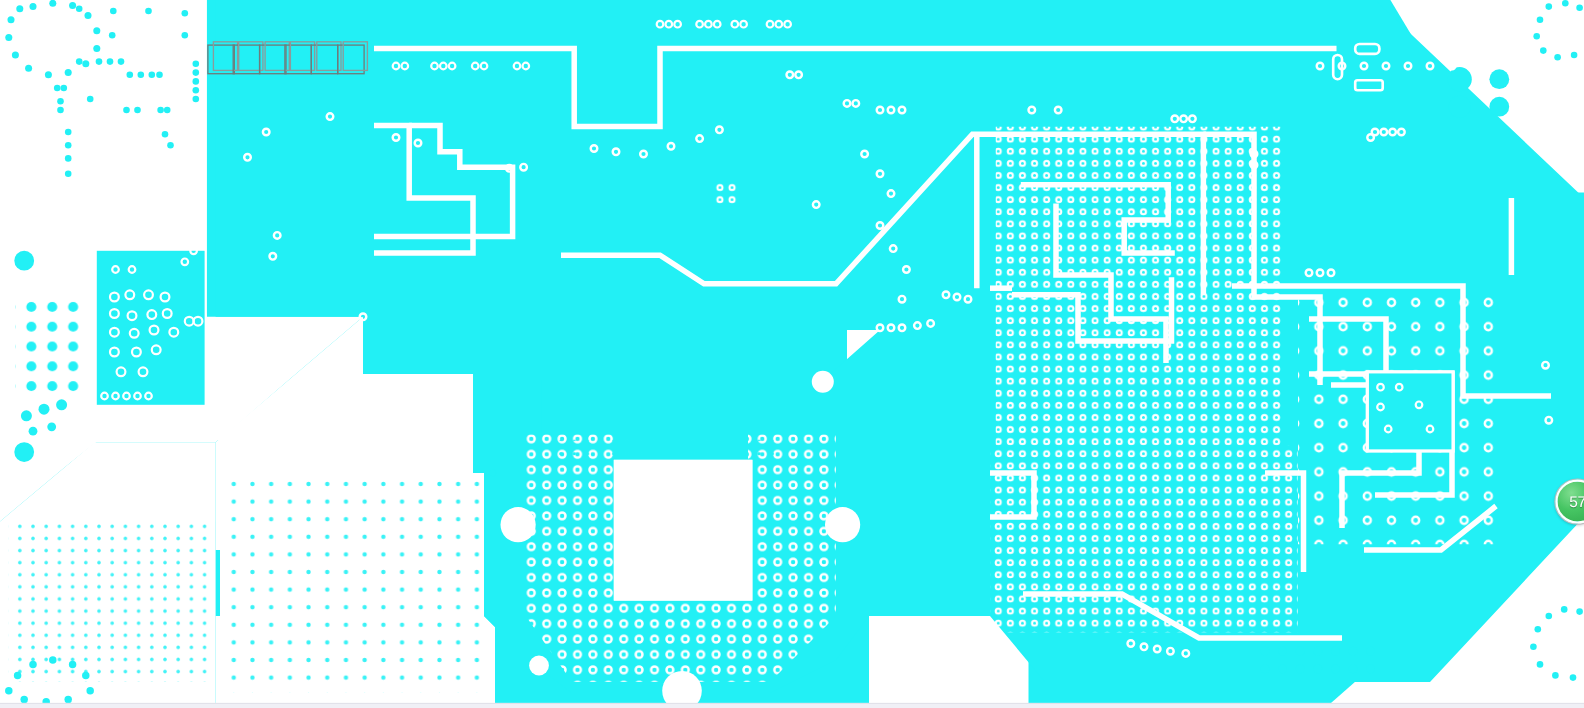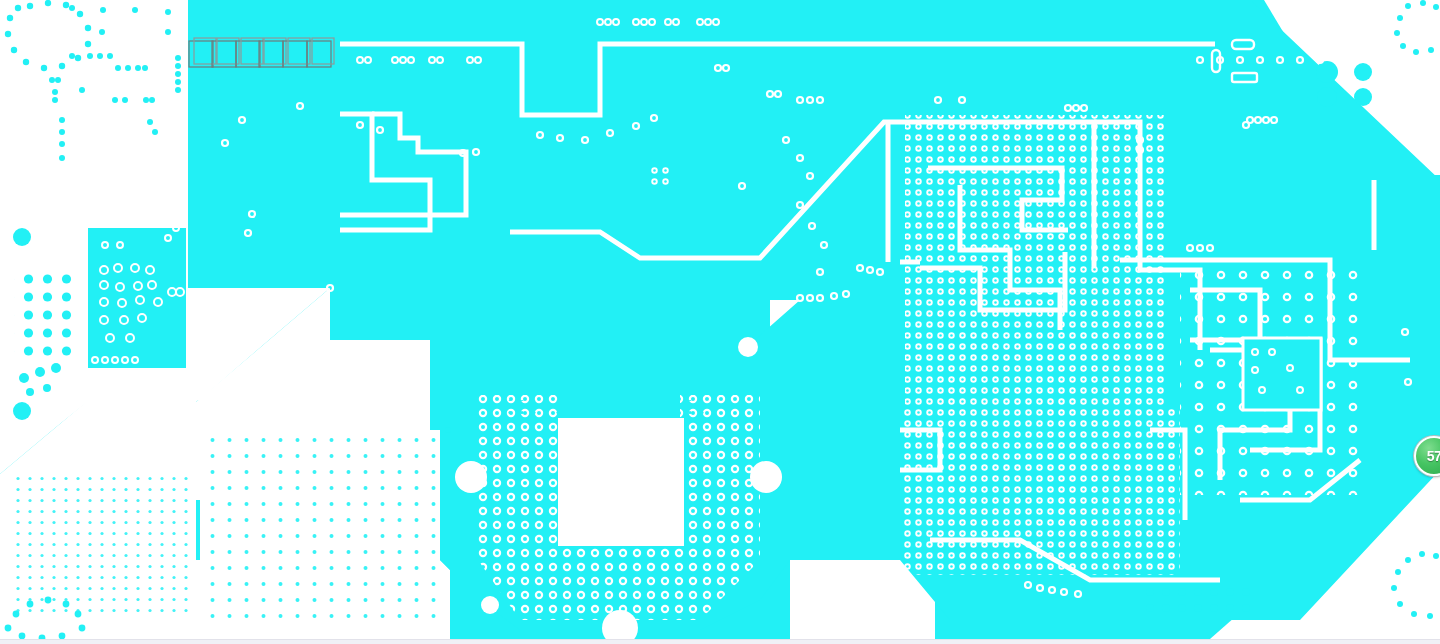--- a/index.html
+++ b/index.html
@@ -5,21 +5,21 @@
   html,body{margin:0;padding:0;background:#ffffff;}
   body{width:1440px;height:644px;overflow:hidden;font-family:"Liberation Sans",sans-serif;}
   #app{position:relative;width:1440px;height:644px;background:#ffffff;overflow:hidden;}
   #canvas-wrap{position:absolute;left:0;top:0;width:1440px;height:639px;overflow:hidden;background:#ffffff;}
   #pcb-svg{position:absolute;left:0;top:0;display:block;}
   #statusbar{position:absolute;left:0;bottom:0;width:1440px;height:5px;background:#f0f0f6;border-top:1px solid #e2e2ea;box-sizing:border-box;}
   #badge{position:absolute;left:1414px;top:436px;width:36px;height:36px;border-radius:50%;
     background:radial-gradient(circle at 35% 28%,#7fdd8f 0%,#46c563 45%,#2fa94c 100%);
     border:2px solid #ffffff;box-shadow:0 0 0 1px #bdbdbd,0 1px 3px rgba(0,0,0,.35);
     display:flex;align-items:center;justify-content:center;}
-  #badge span{color:#ffffff;font-size:14px;font-weight:bold;letter-spacing:-.5px;
+  #badge span{color:#ffffff;font-size:14px;font-weight:normal;letter-spacing:-.5px;
     text-shadow:0 1px 1px rgba(0,0,0,.35);}
   .sel-outer{fill:none;stroke:#6f7b7b;stroke-width:1.2;}
   .sel-inner{fill:none;stroke:#8d9a9a;stroke-width:1.2;}
 </style>
 </head>
 <body>
 
 <div id="app">
 
   <div id="canvas-wrap">

